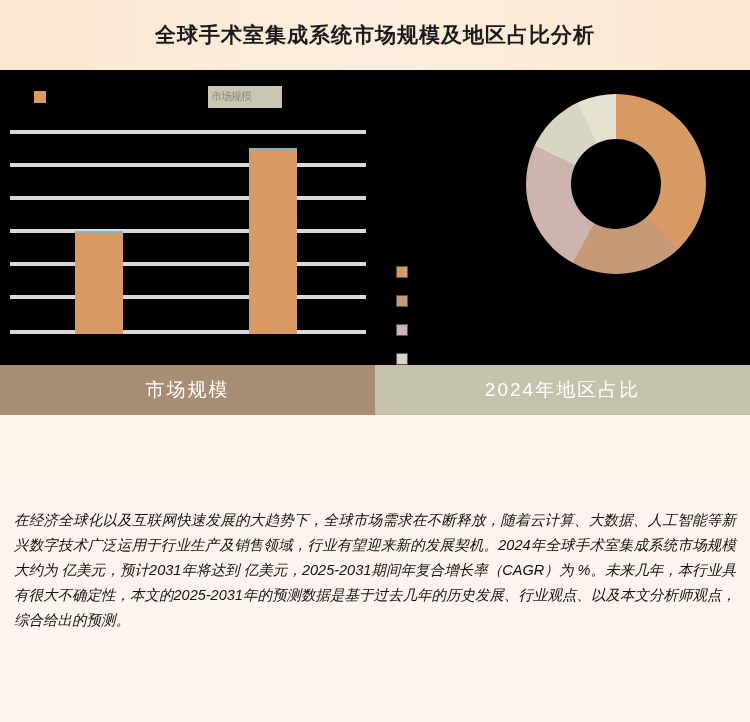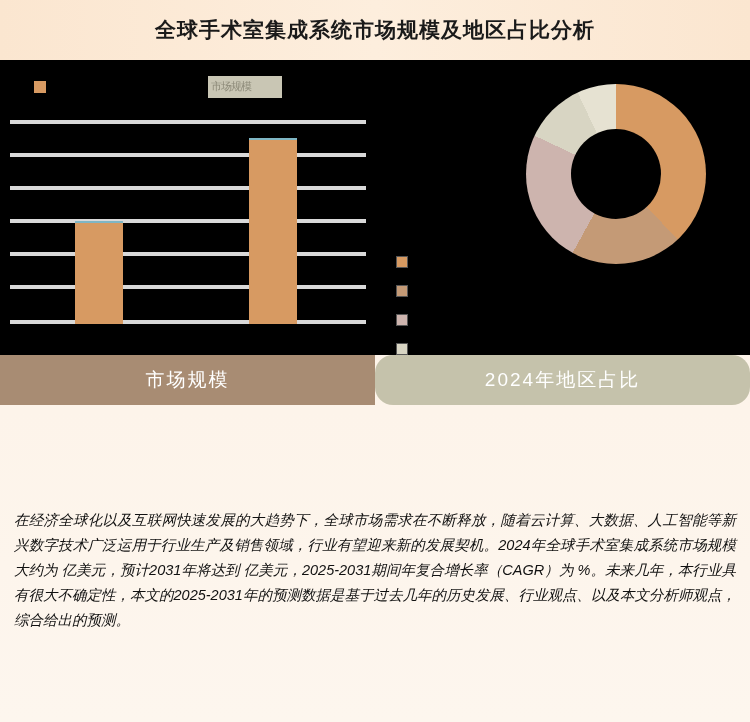--- a/index.html
+++ b/index.html
@@ -14,21 +14,21 @@
     overflow: hidden;
   }
   .page {
     position: relative;
     width: 750px;
     height: 722px;
     background: linear-gradient(180deg, #fbe9d7 0%, #fdf3e8 35%, #fdf6ee 100%);
   }
   
   .title-bar {
-    height: 60px;
+    height: 70px;
     display: flex;
     align-items: center;
     justify-content: center;
     background: linear-gradient(90deg, #fbe6d0 0%, #fdeedd 50%, #fbe6d0 100%);
   }
   .title-text {
     font-size: 21px;
     font-weight: bold;
     color: #1a1a1a;
     letter-spacing: 1px;
@@ -170,21 +170,20 @@
     justify-content: center;
     font-size: 19px;
     color: #ffffff;
     letter-spacing: 2px;
   }
   .tab-left {
     background: #a88c73;
   }
   .tab-right {
     background: #c5c2ab;
-    border-radius: 18px;
   }
   
   .body-text {
     position: absolute;
     left: 14px;
     top: 508px;
     width: 722px;
     font-size: 14.5px;
     line-height: 25px;
     color: #111111;

